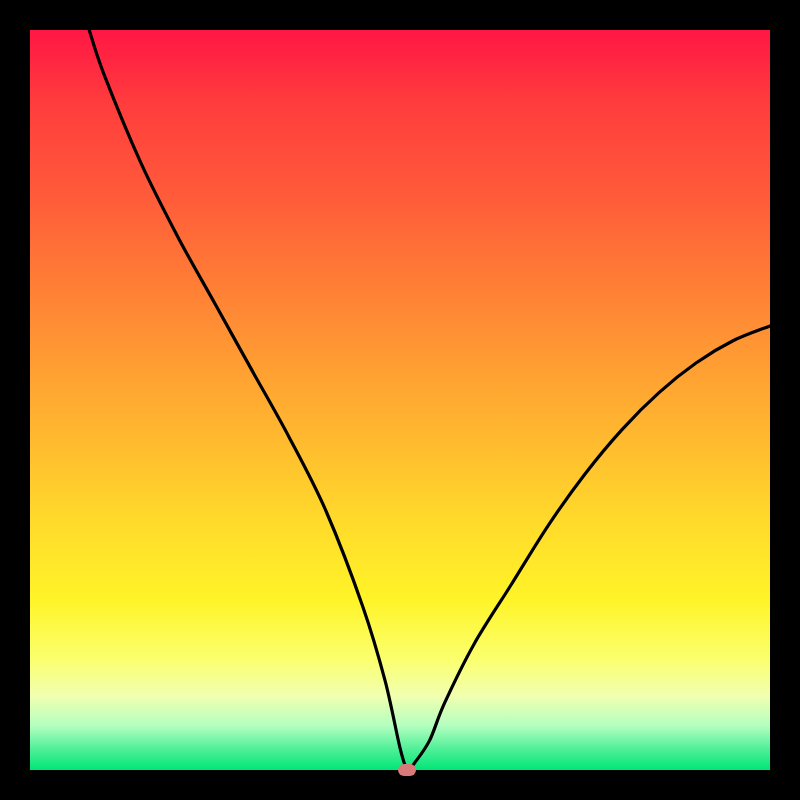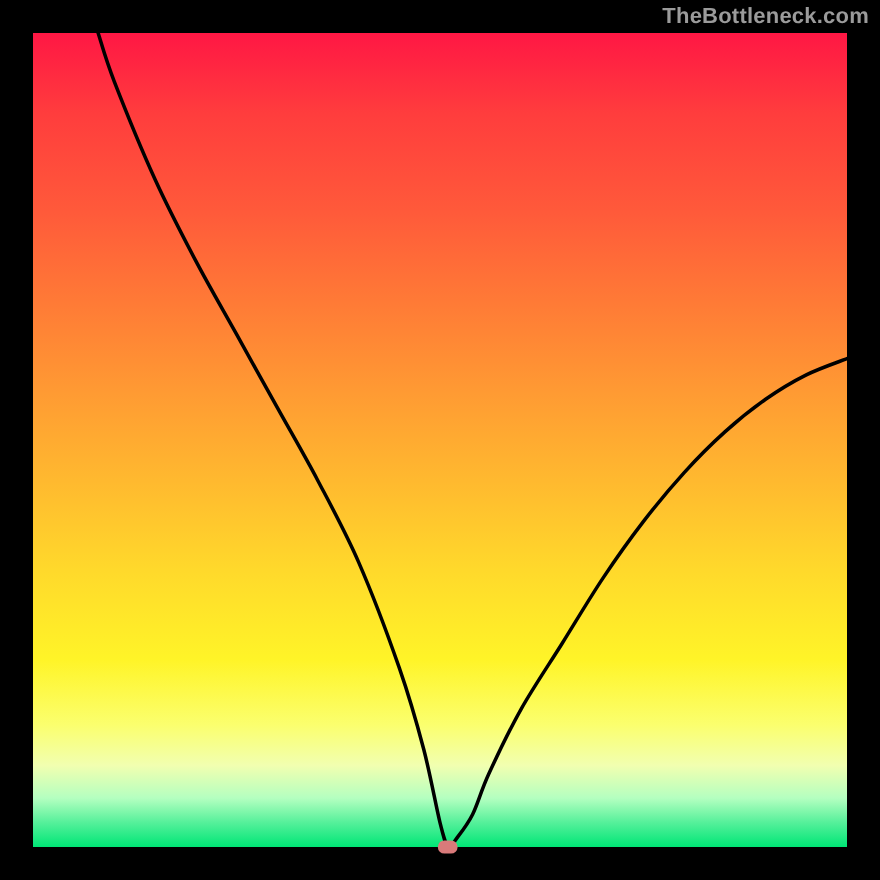--- a/index.html
+++ b/index.html
@@ -63,20 +63,19 @@
     height: 12px;
     border-radius: 6px;
     background: #d97a7a;
     transform: translate(-50%, -50%);
   }
 </style>
 </head>
 <body>
 
 <div class="frame">
-  <div class="watermark">TheBottleneck.com</div>
   <div class="plot-area">
     <svg class="curve" viewBox="0 0 740 740" preserveAspectRatio="none">
       <path id="curve-path" d="M 59.20 0.00 C 61.57 7.10, 65.71 23.09, 74.00 44.40 C 82.29 65.71, 99.16 107.15, 111.00 133.20 C 122.84 159.25, 136.16 184.70, 148.00 207.20 C 159.84 229.70, 173.16 252.49, 185.00 273.80 C 196.84 295.11, 210.16 319.09, 222.00 340.40 C 233.84 361.71, 247.16 384.50, 259.00 407.00 C 270.84 429.50, 284.16 453.77, 296.00 481.00 C 307.84 508.23, 323.53 549.97, 333.00 577.20 C 342.47 604.43, 349.28 628.70, 355.20 651.20 C 361.12 673.70, 366.45 703.59, 370.00 717.80 C 373.55 732.01, 375.03 737.63, 377.40 740.00 C 379.77 742.37, 381.25 737.34, 384.80 732.60 C 388.35 727.86, 394.86 719.87, 399.60 710.40 C 404.34 700.93, 407.30 688.79, 414.40 673.40 C 421.50 658.01, 433.34 633.14, 444.00 614.20 C 454.66 595.26, 469.16 573.94, 481.00 555.00 C 492.84 536.06, 506.16 513.56, 518.00 495.80 C 529.84 478.04, 543.16 459.39, 555.00 444.00 C 566.84 428.61, 580.16 412.62, 592.00 399.60 C 603.84 386.58, 617.16 373.26, 629.00 362.60 C 640.84 351.94, 654.16 341.29, 666.00 333.00 C 677.84 324.71, 691.16 316.72, 703.00 310.80 C 714.84 304.88, 734.08 298.37, 740.00 296.00" fill="none" stroke="#000" stroke-width="3.2" stroke-linejoin="round" stroke-linecap="round"></path>
     </svg>
     <div id="min-marker" class="marker" style="left: 377.4px; top: 740px;"></div>
   </div>
 </div>
 
 </body></html>

